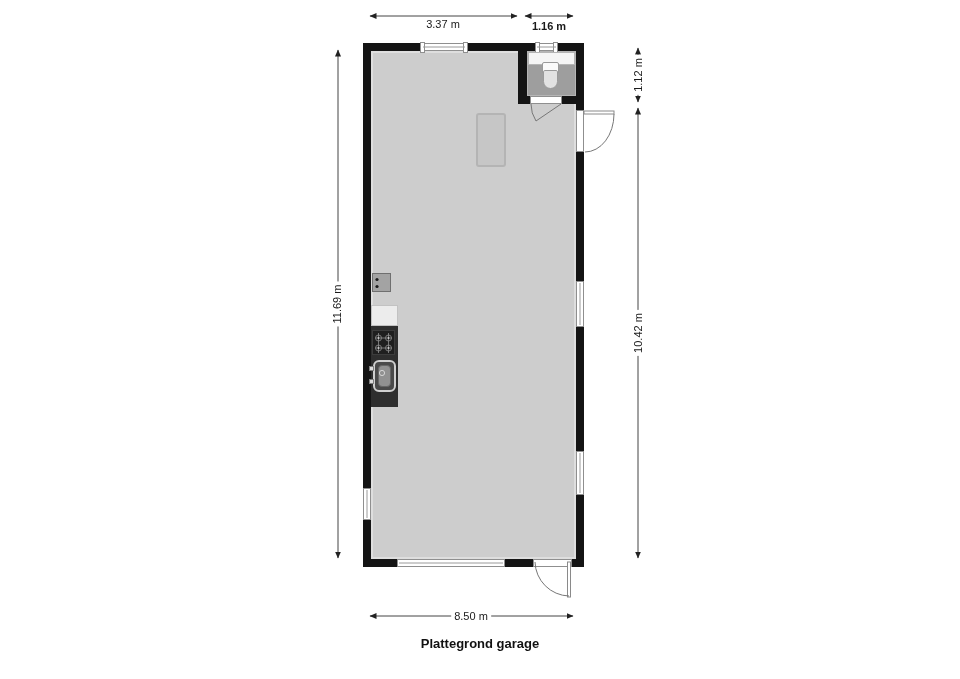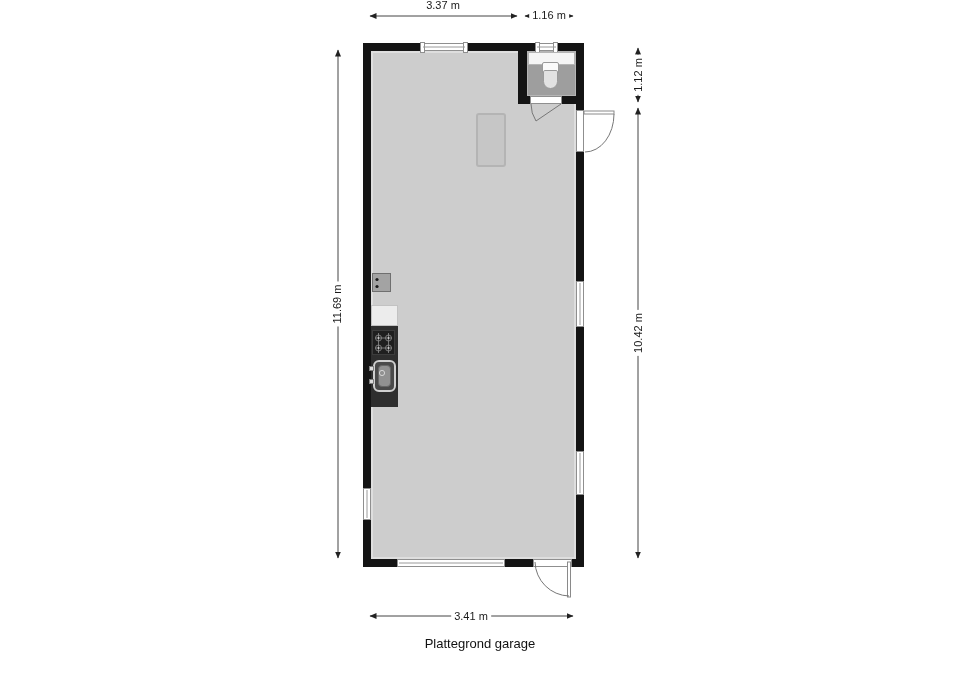--- a/index.html
+++ b/index.html
@@ -67,30 +67,30 @@
     background:#e2e2e2; border:1px solid #9a9a9a; border-radius:2px 2px 8px 8px; z-index:3; }
 
   
   .overlay { left:0; top:0; width:960px; height:679px; z-index:5; pointer-events:none; }
 
   
   .dim-label { position:absolute; z-index:6; font-size:11px; color:#1a1a1a;
     background:#fff; padding:0 3px; white-space:nowrap;
     transform:translate(-50%,-50%); }
   .dim-label.vert { transform:translate(-50%,-50%) rotate(-90deg); }
-  .lbl-top-left  { left:443px; top:5px; }
-  .lbl-top-right { left:549px; top:15px; }
+  .lbl-top-left  { left:443px; top:24px; }
+  .lbl-top-right { left:549px; top:26px;font-weight:bold; }
   .lbl-right-toilet { left:638px; top:75px; }
   .lbl-right-main   { left:638px; top:333px; }
   .lbl-left      { left:337px; top:304px; }
   .lbl-bottom    { left:471px; top:616px; }
 
   
   .caption { position:absolute; left:0; top:637px; width:960px; text-align:center;
-    font-size:13px; line-height:1.05; color:#111; z-index:6; }
+    font-size:13px; line-height:1.05; color:#111; z-index:6;font-weight:bold; }
 </style>
 </head>
 <body>
 
 <div class="stage">
 
   <div class="abs floor-garage"></div>
   <div class="abs floor-toilet"></div>
 
   <div class="abs wall w-top"></div>
@@ -177,19 +177,19 @@
       <circle cx="377" cy="279.5" r="1.6"></circle>
       <circle cx="377" cy="286.5" r="1.6"></circle>
     </g>
   </svg>
 
   <div class="dim-label lbl-top-left">3.37 m</div>
   <div class="dim-label lbl-top-right">1.16 m</div>
   <div class="dim-label vert lbl-right-toilet">1.12 m</div>
   <div class="dim-label vert lbl-right-main">10.42 m</div>
   <div class="dim-label vert lbl-left">11.69 m</div>
-  <div class="dim-label lbl-bottom">3.41 m</div>
+  <div class="dim-label lbl-bottom">8.50 m</div>
 
   <div class="caption">
     <div>Plattegrond garage</div>
   </div>
 
 </div>
 
 </body></html>

